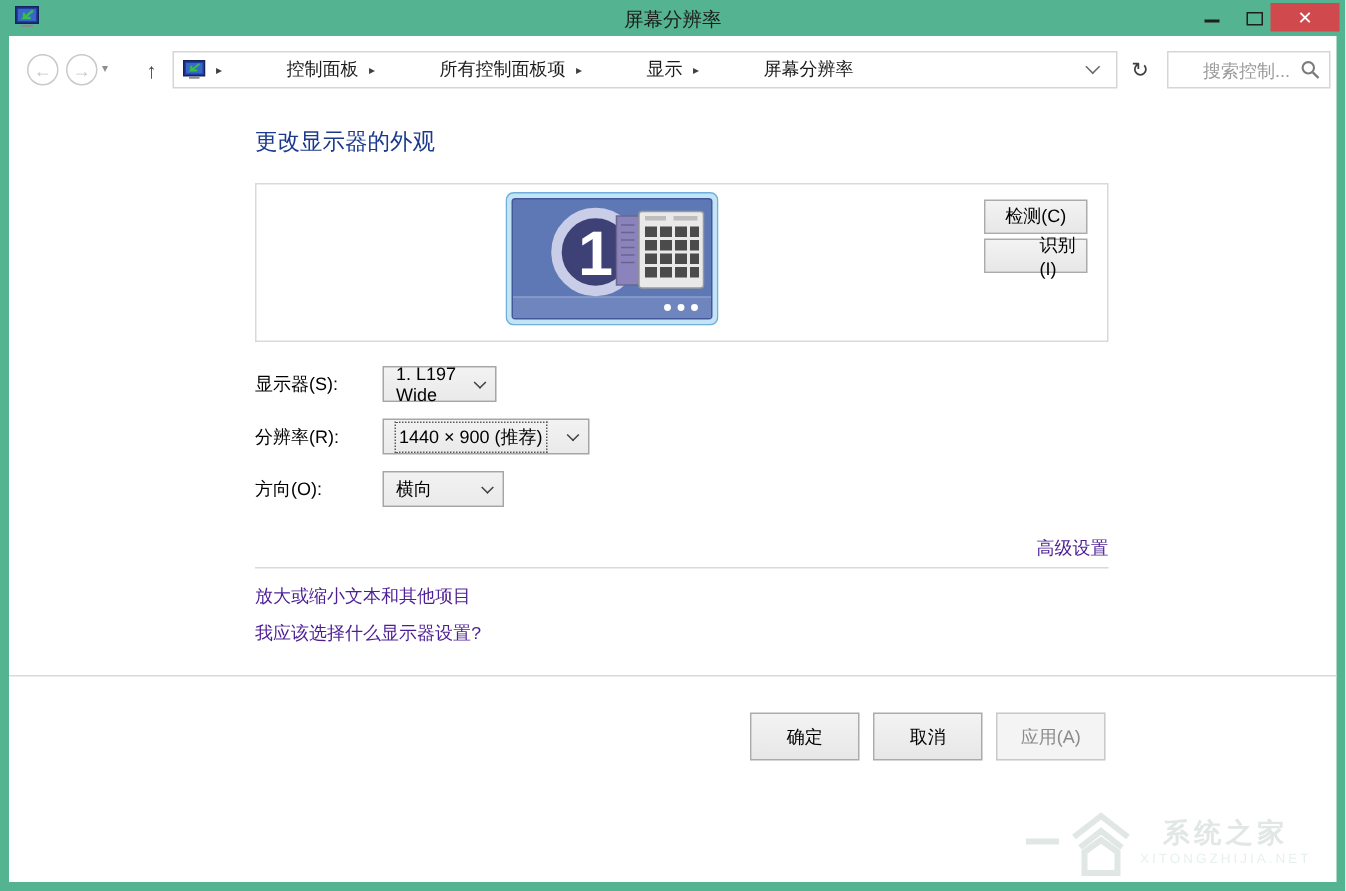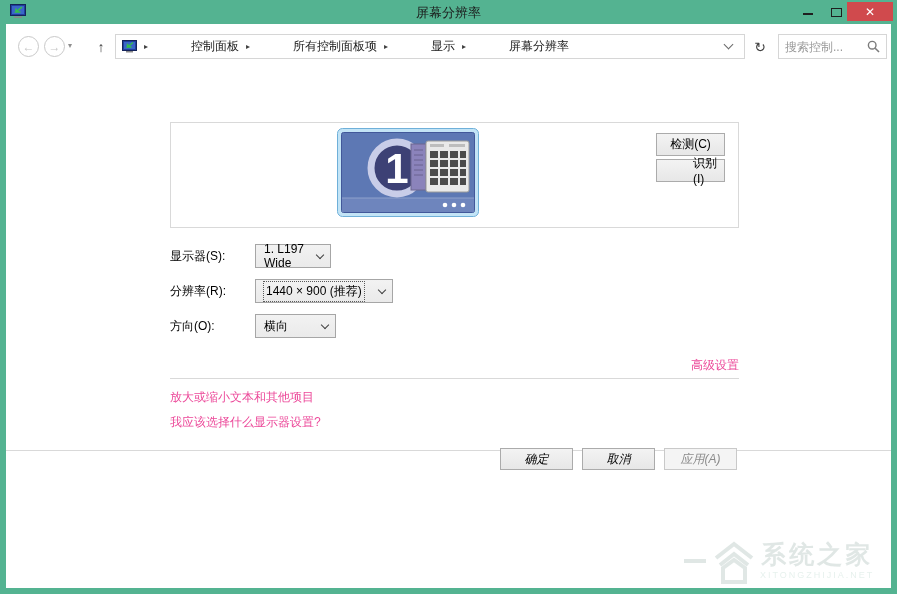--- a/index.html
+++ b/index.html
@@ -36,53 +36,53 @@
                  display:flex; align-items:center; padding:0 6px; background:#fff; }
   .crumb-sep { font-size:8px; color:#3f3f3f; margin:0 7px; }
   .crumb { font-size:12px; color:#1a1a1a; white-space:nowrap;margin-left:36px; }
   .addr-chev { margin-left:auto; margin-right:6px; width:7px; height:7px; border-left:1px solid #6a6a6a;
                border-bottom:1px solid #6a6a6a; transform:rotate(-45deg); margin-top:-4px; }
   .refresh-btn { position:absolute; left:741px; top:10px; width:26px; height:25px; font-size:14px; color:#3f3f3f;
                  display:flex; align-items:center; justify-content:center; }
   .search-box { position:absolute; left:772px; top:10px; width:109px; height:25px; border:1px solid #d6d6d6;
                 display:flex; align-items:center; padding:0 6px; background:#fff; }
   .search-box input { flex:1; min-width:0; border:none; outline:none; font-size:12px; color:#6a6a6a;
-                      font-family:inherit; background:transparent; }
+                      font-family:inherit; background:transparent;margin-left:17px; }
   .search-box input::placeholder { color:#9a9a9a; opacity:1; }
 
   
   .heading { position:absolute; left:164px; top:61px; font-size:15px; color:#1b3a8c; }
 
   .preview-panel { position:absolute; left:164px; top:98px; width:569px; height:106px; border:1px solid #d9d9d9; background:#fff; }
   .monitor { position:absolute; left:166px; top:5px; cursor:pointer; }
   .side-btn { position:absolute; left:485px; width:69px; height:23px; }
 
   .btn { background:linear-gradient(#f3f3f3,#e7e7e7); border:1px solid #ababab; font-size:12px; color:#000;
          display:flex; align-items:center; justify-content:center; font-family:inherit; }
   .btn.disabled { background:#f4f4f4; border-color:#c9c9c9; color:#8b8b8b; }
 
   .form-label { position:absolute; left:164px; font-size:12px; color:#000; }
   .select { position:absolute; left:249px; height:24px; background:linear-gradient(#f2f2f2,#eaeaea);
             border:1px solid #a6a6a6; font-size:12px; display:flex; align-items:center; padding:0 22px 0 8px; }
   .select .chev { position:absolute; right:7px; top:50%; width:6px; height:6px; border-left:1px solid #404040;
                   border-bottom:1px solid #404040; transform:rotate(-45deg); margin-top:-4px; }
   .focus-rect { outline:1px dotted #5a5a5a; padding:1px 2px; white-space:nowrap; }
 
-  .link { position:absolute; font-size:12px; color:#ec4899; cursor:pointer; white-space:nowrap; }
+  .link { position:absolute; font-size:12px; color:#4c1d95; cursor:pointer; white-space:nowrap; }
 
   .divider { position:absolute; height:1px; background:#d9d9d9; }
 
-  .footer-btn { position:absolute; top:424px; width:73px; height:22px;font-style:italic; }
+  .footer-btn { position:absolute; top:451px; width:73px; height:32px; }
 
   
   .watermark { position:absolute; left:678px; top:514px; display:flex; align-items:center; gap:4px;
                opacity:0.30; pointer-events:none; }
   .wm-dash { width:22px; height:4px; background:#9ab1ab; margin-right:2px; }
   .wm-col { display:flex; flex-direction:column; align-items:center; }
-  .wm-name { font-size:25px; font-weight:bold; color:#9ab1ab; letter-spacing:3px; line-height:1; }
+  .wm-name { font-size:18px; font-weight:bold; color:#9ab1ab; letter-spacing:3px; line-height:1; }
   .wm-domain { font-size:9px; color:#aed0c4; letter-spacing:2px; margin-top:3px; }
 </style>
 </head>
 <body>
 
 <div class="window">
 
   <div class="titlebar">
     <span class="app-icon">
       <svg width="16" height="15" viewBox="0 0 16 15">
@@ -144,20 +144,21 @@
     <div class="search-box">
       <input placeholder="搜索控制..." style="">
       <span style="display:flex;">
         <svg width="13" height="13" viewBox="0 0 13 13">
           <circle cx="5.2" cy="5.2" r="3.8" fill="none" stroke="#7b7b7b" stroke-width="1.4"></circle>
           <line x1="8.2" y1="8.2" x2="12" y2="12" stroke="#7b7b7b" stroke-width="1.6"></line>
         </svg>
       </span>
     </div>
 
+    <div class="heading">更改显示器的外观</div>
 
     <div class="preview-panel">
       <div class="monitor">
         <svg width="142" height="89" viewBox="0 0 142 89">
           <rect x="0.5" y="0.5" width="141" height="88" rx="5" fill="#c3e4f6" stroke="#6fb0d9"></rect>
           <rect x="4.5" y="4.5" width="133" height="80" rx="2" fill="#5d78b4" stroke="#42589a"></rect>
           <rect x="5" y="70" width="132" height="14" fill="#6e85bd"></rect>
           <line x1="5" y1="70" x2="137" y2="70" stroke="#8ea1cc" stroke-width="1"></line>
           <circle cx="108" cy="77" r="2.3" fill="#ffffff"></circle>
           <circle cx="117" cy="77" r="2.3" fill="#ffffff"></circle>

